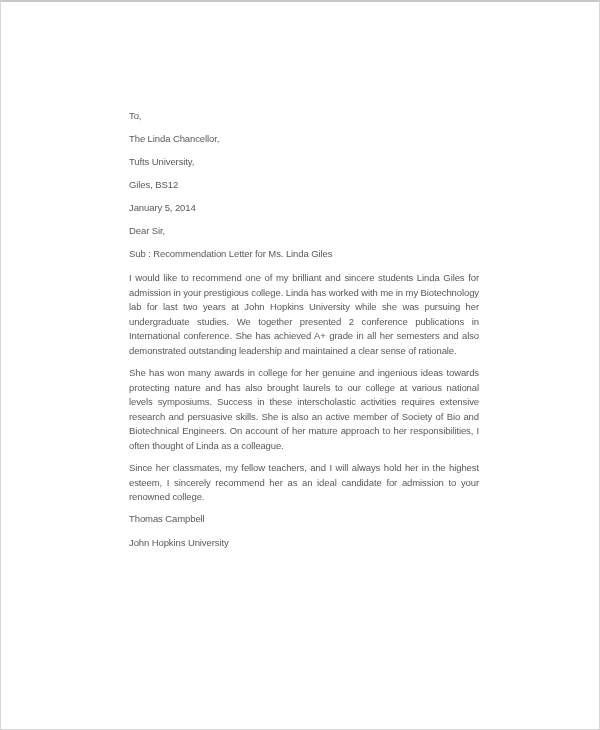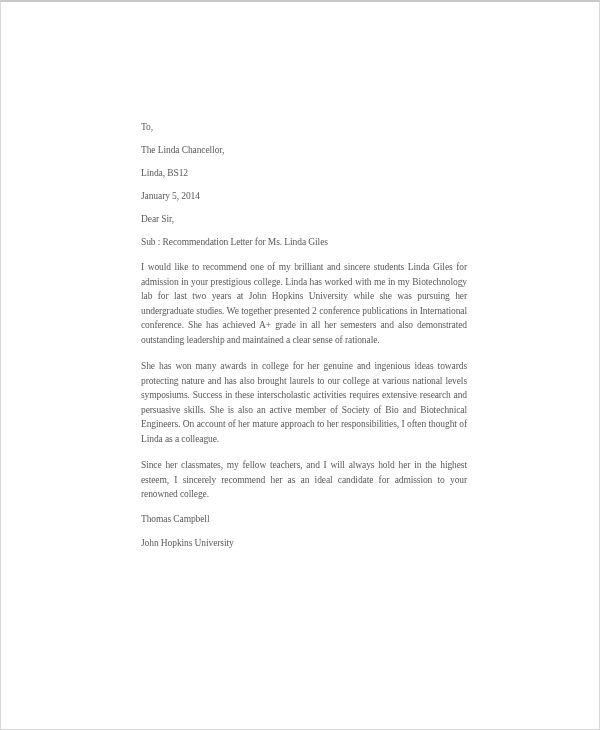--- a/index.html
+++ b/index.html
@@ -21,22 +21,21 @@
   }
   .letter {
     position: absolute;
     left: 128px;
     top: 108px;
     width: 350px;
     font-size: 9.5px;
     letter-spacing: -0.1px;
   }
   .letter p {
-    margin: 12px;
-    font-family: Liberation Serif, serif;
+    margin: 0;
   }
   .hdr-line {
     line-height: 11px;
     margin-bottom: 12px !important;
   }
   .para {
     line-height: 14.5px;
     text-align: justify;
     margin-bottom: 8px !important;
   }
@@ -49,21 +48,22 @@
   }
 </style>
 </head>
 <body>
 
 <div class="page">
   <div class="letter">
 
     <p class="hdr-line">To,</p>
     <p class="hdr-line">The Linda Chancellor,</p>
-    <p class="hdr-line">Linda, BS12</p>
+    <p class="hdr-line">Tufts University,</p>
+    <p class="hdr-line">Giles, BS12</p>
 
     <p class="hdr-line">January 5, 2014</p>
 
     <p class="hdr-line">Dear Sir,</p>
 
     <p class="hdr-line">Sub : Recommendation Letter for Ms. Linda Giles</p>
 
     <p class="para gap-before">I would like to recommend one of my brilliant and sincere students Linda Giles for admission in your prestigious college.  Linda has worked with me in my Biotechnology lab for last two years at John Hopkins University while she was pursuing her undergraduate studies. We together presented 2 conference publications in International conference. She has achieved A+ grade in all her semesters and also demonstrated outstanding leadership and maintained a clear sense of rationale.</p>
     <p class="para">She has won many awards in college for her genuine and ingenious ideas towards protecting nature and has also brought laurels to our college at various national levels symposiums. Success in these interscholastic activities requires extensive research and persuasive skills. She is also an active member of Society of Bio and Biotechnical Engineers. On account of her mature approach to her responsibilities, I often thought of Linda as a colleague.</p>
     <p class="para">Since her classmates, my fellow teachers, and I will always hold her in the highest esteem, I sincerely recommend her as an ideal candidate for admission to your renowned college.</p>

